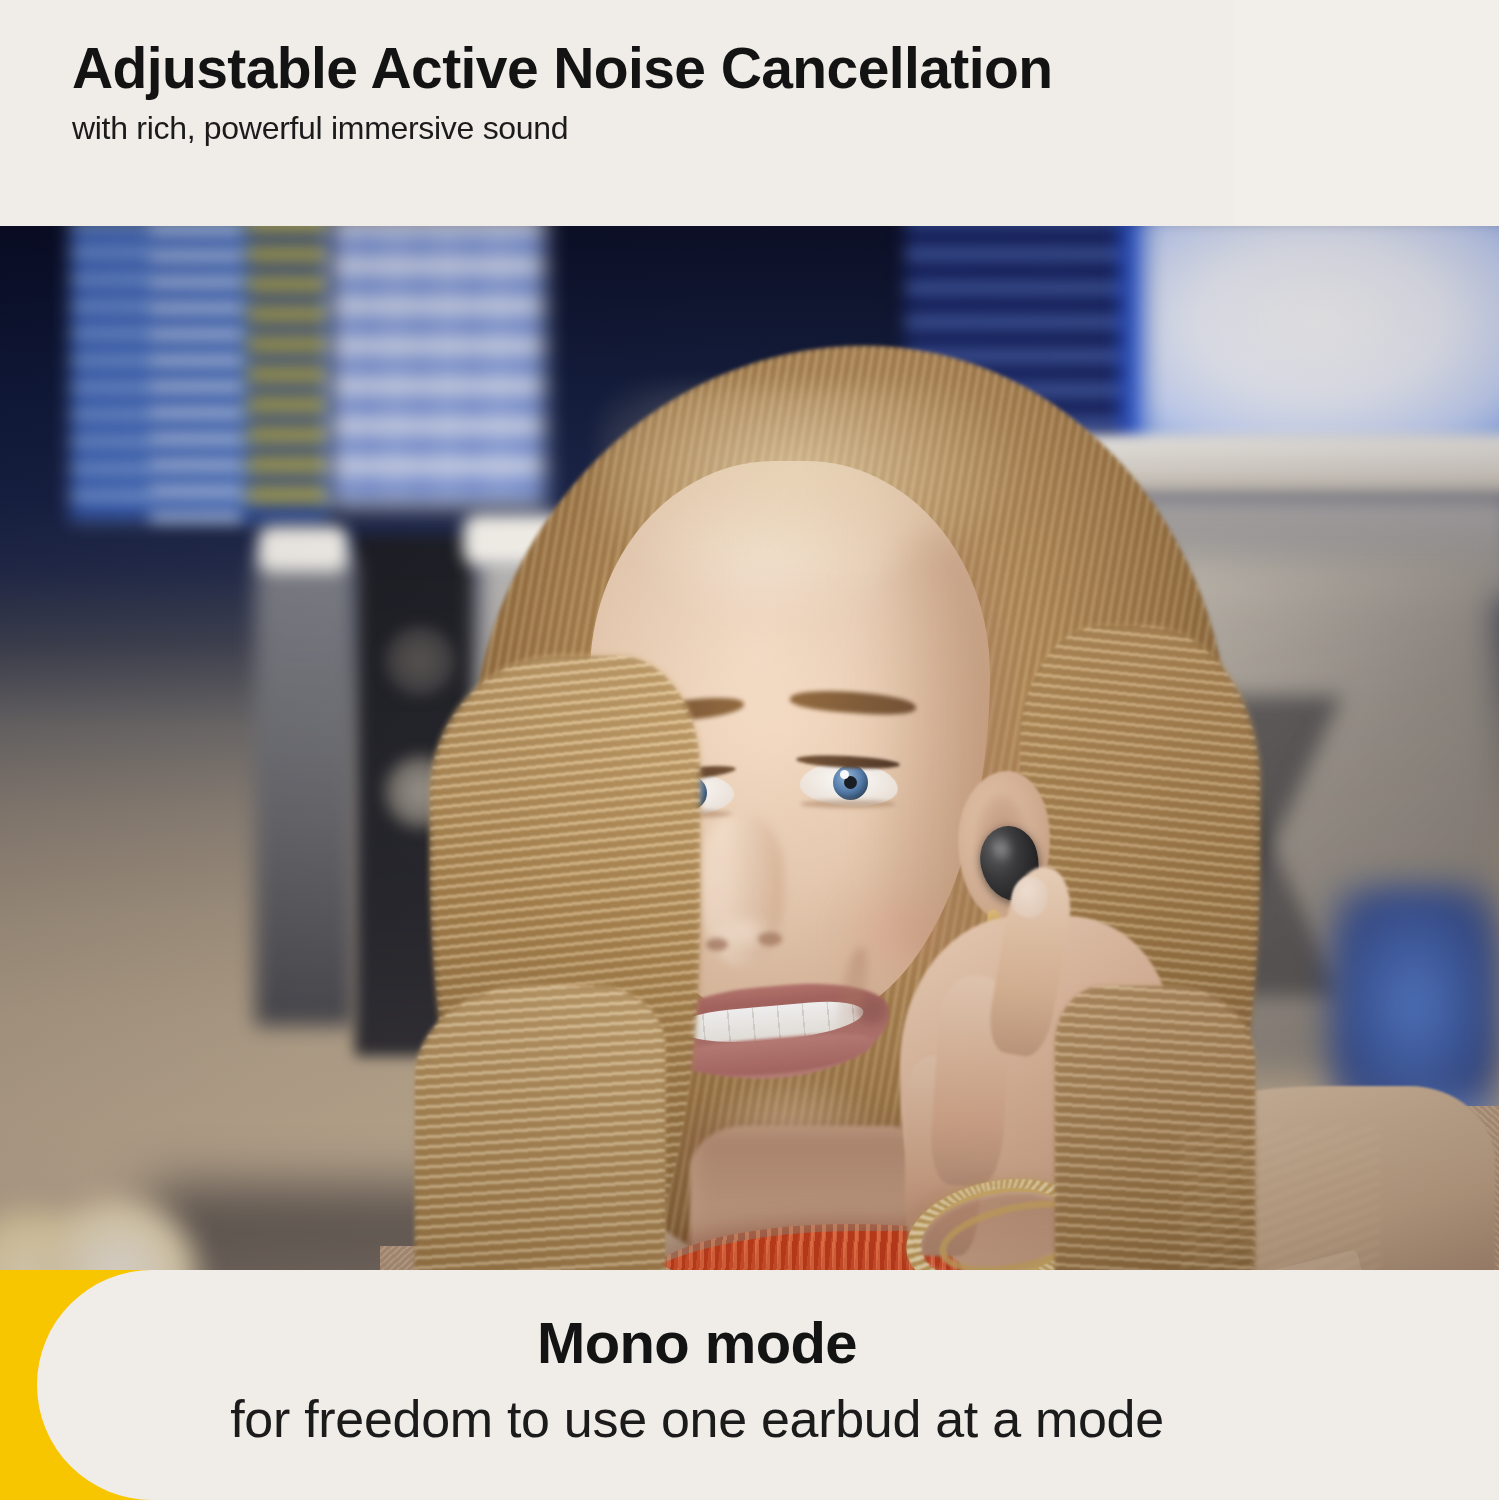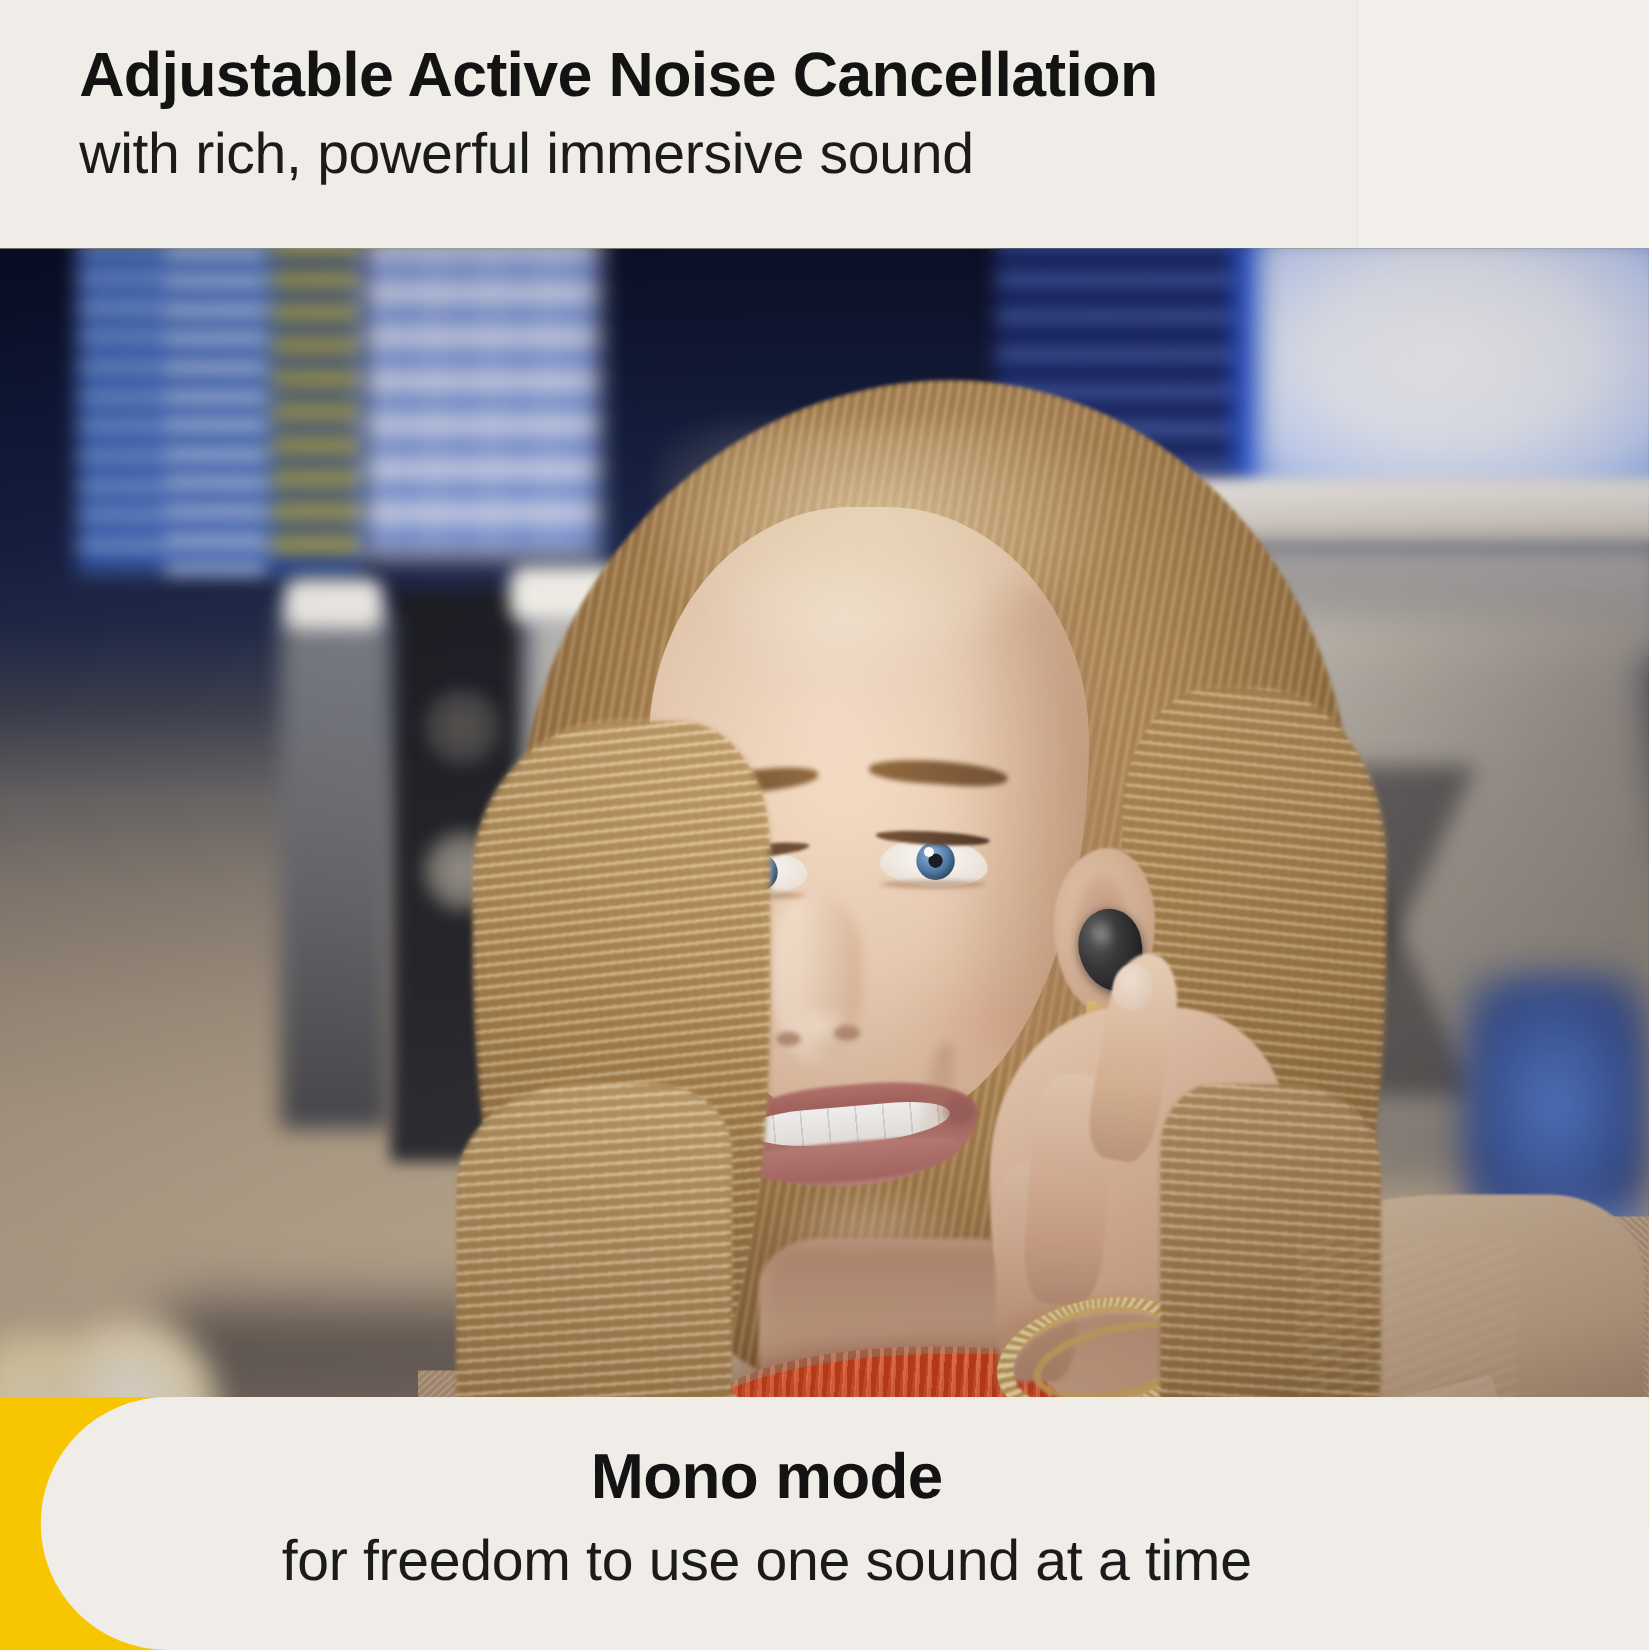--- a/index.html
+++ b/index.html
@@ -50,21 +50,21 @@
   }
   .banner-bot .txtwrap {
     position:absolute; left:72px; top:42px; width:1250px;text-align:center;
   }
 
   .headline {
     font-size:57px; font-weight:700; color:#131313;
     letter-spacing:-.6px; line-height:1.08; white-space:nowrap;
   }
   .subline {
-    font-size:52px; font-weight:400; color:#1b1b1b;
+    font-size:32px; font-weight:400; color:#1b1b1b;
     letter-spacing:-.3px; line-height:1.18; margin-top:10px; white-space:nowrap;
   }
   .banner-bot .headline { font-size:58px; }
   .banner-bot .subline { font-size:52px; margin-top:14px; }
 
   
   .photo {
     position:absolute; left:0; top:226px;
     width:1499px; height:1045px;
     overflow:hidden;
@@ -741,17 +741,17 @@
       <div class="layer hair-top-sheen"></div>
     </div>
 
     <div class="layer grade"></div>
   </div>
 
   <div class="banner-bot">
     <div class="card"></div>
     <div class="txtwrap">
       <div class="headline">Mono mode</div>
-      <div class="subline">for freedom to use one sound at a time</div>
+      <div class="subline">for freedom to use one earbud at a mode</div>
     </div>
   </div>
 
 </div>
 
 </body></html>

